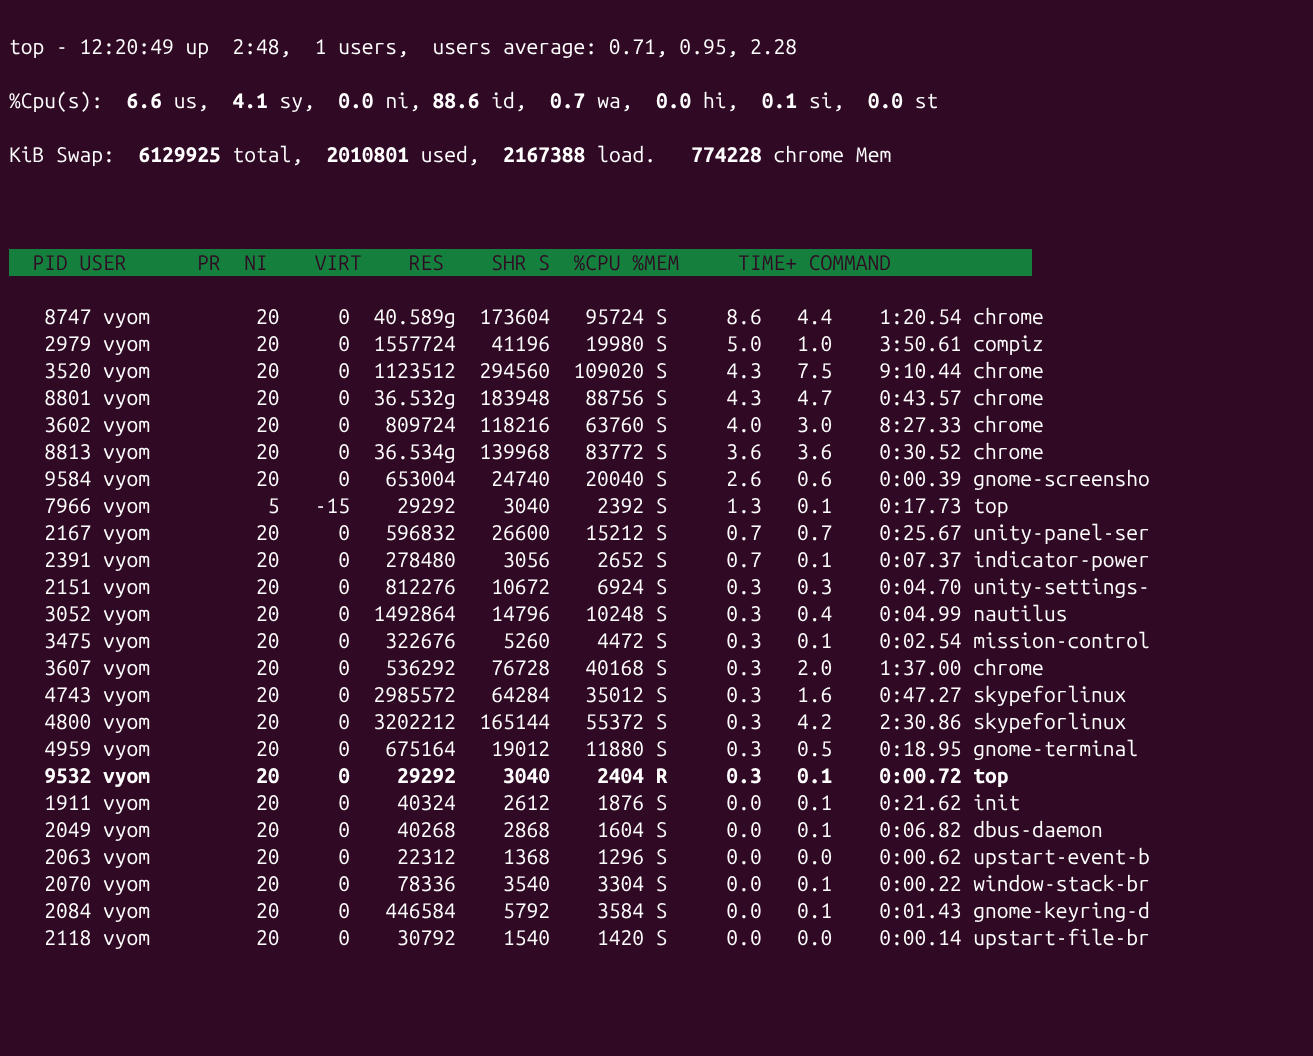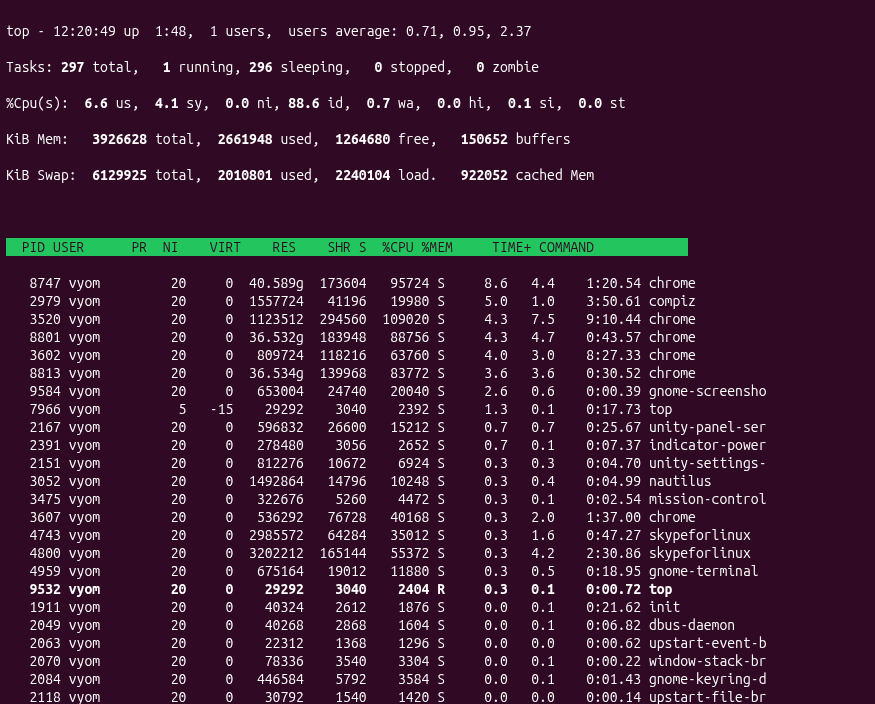--- a/index.html
+++ b/index.html
@@ -11,34 +11,32 @@
     font-size: 14px;
     line-height: 18px;
     width: 875px;
     overflow: hidden;
   }
   .terminal {
     padding: 4px 6px;
     white-space: pre;
   }
   .hdr-row {
-    background: #22c55e;
+    background: #15803d;
     color: #300a24;
     display: inline-block;
   }
   .bold {
     font-weight: bold;
   }
   .row { display: block; }
 </style>
 </head>
 <body>
 
 <div class="terminal">
-<div class="row"><span>top - </span><span>12:20:49</span><span> up  </span><span>1:48,</span><span>  1 users,</span><span>  users average: </span><span>0.71, 0.95, 2.37</span></div>
-<div class="row"><span>Tasks: </span><span class="bold">297 </span><span>total,   </span><span class="bold">1 </span><span>running, </span><span class="bold">296 </span><span>sleeping,   </span><span class="bold">0 </span><span>stopped,   </span><span class="bold">0 </span><span>zombie</span></div>
+<div class="row"><span>top - </span><span>12:20:49</span><span> up  </span><span>2:48,</span><span>  1 users,</span><span>  users average: </span><span>0.71, 0.95, 2.28</span></div>
 <div class="row"><span>%Cpu(s):  </span><span class="bold">6.6 </span><span>us,  </span><span class="bold">4.1 </span><span>sy,  </span><span class="bold">0.0 </span><span>ni, </span><span class="bold">88.6 </span><span>id,  </span><span class="bold">0.7 </span><span>wa,  </span><span class="bold">0.0 </span><span>hi,  </span><span class="bold">0.1 </span><span>si,  </span><span class="bold">0.0 </span><span>st</span></div>
-<div class="row"><span>KiB Mem:   </span><span class="bold">3926628 </span><span>total,  </span><span class="bold">2661948 </span><span>used,  </span><span class="bold">1264680 </span><span>free,   </span><span class="bold">150652 </span><span>buffers</span></div>
-<div class="row"><span>KiB Swap:  </span><span class="bold">6129925 </span><span>total,  </span><span class="bold">2010801 </span><span>used,  </span><span class="bold">2240104 </span><span>load.   </span><span class="bold">922052 </span><span>cached Mem</span></div>
+<div class="row"><span>KiB Swap:  </span><span class="bold">6129925 </span><span>total,  </span><span class="bold">2010801 </span><span>used,  </span><span class="bold">2167388 </span><span>load.   </span><span class="bold">774228 </span><span>chrome Mem</span></div>
 <div class="row"> </div>
 <div class="row"><span class="hdr-row">  PID USER      PR  NI    VIRT    RES    SHR S  %CPU %MEM     TIME+ COMMAND            </span></div>
 <div id="process-list"><div class="row">   8747 vyom         20     0  40.589g  173604   95724 S     8.6   4.4    1:20.54 chrome</div><div class="row">   2979 vyom         20     0  1557724   41196   19980 S     5.0   1.0    3:50.61 compiz</div><div class="row">   3520 vyom         20     0  1123512  294560  109020 S     4.3   7.5    9:10.44 chrome</div><div class="row">   8801 vyom         20     0  36.532g  183948   88756 S     4.3   4.7    0:43.57 chrome</div><div class="row">   3602 vyom         20     0   809724  118216   63760 S     4.0   3.0    8:27.33 chrome</div><div class="row">   8813 vyom         20     0  36.534g  139968   83772 S     3.6   3.6    0:30.52 chrome</div><div class="row">   9584 vyom         20     0   653004   24740   20040 S     2.6   0.6    0:00.39 gnome-screensho</div><div class="row">   7966 vyom          5   -15    29292    3040    2392 S     1.3   0.1    0:17.73 top</div><div class="row">   2167 vyom         20     0   596832   26600   15212 S     0.7   0.7    0:25.67 unity-panel-ser</div><div class="row">   2391 vyom         20     0   278480    3056    2652 S     0.7   0.1    0:07.37 indicator-power</div><div class="row">   2151 vyom         20     0   812276   10672    6924 S     0.3   0.3    0:04.70 unity-settings-</div><div class="row">   3052 vyom         20     0  1492864   14796   10248 S     0.3   0.4    0:04.99 nautilus</div><div class="row">   3475 vyom         20     0   322676    5260    4472 S     0.3   0.1    0:02.54 mission-control</div><div class="row">   3607 vyom         20     0   536292   76728   40168 S     0.3   2.0    1:37.00 chrome</div><div class="row">   4743 vyom         20     0  2985572   64284   35012 S     0.3   1.6    0:47.27 skypeforlinux</div><div class="row">   4800 vyom         20     0  3202212  165144   55372 S     0.3   4.2    2:30.86 skypeforlinux</div><div class="row">   4959 vyom         20     0   675164   19012   11880 S     0.3   0.5    0:18.95 gnome-terminal</div><div class="row bold">   9532 vyom         20     0    29292    3040    2404 R     0.3   0.1    0:00.72 top</div><div class="row">   1911 vyom         20     0    40324    2612    1876 S     0.0   0.1    0:21.62 init</div><div class="row">   2049 vyom         20     0    40268    2868    1604 S     0.0   0.1    0:06.82 dbus-daemon</div><div class="row">   2063 vyom         20     0    22312    1368    1296 S     0.0   0.0    0:00.62 upstart-event-b</div><div class="row">   2070 vyom         20     0    78336    3540    3304 S     0.0   0.1    0:00.22 window-stack-br</div><div class="row">   2084 vyom         20     0   446584    5792    3584 S     0.0   0.1    0:01.43 gnome-keyring-d</div><div class="row">   2118 vyom         20     0    30792    1540    1420 S     0.0   0.0    0:00.14 upstart-file-br</div></div>
 </div>
 
 </body></html>

